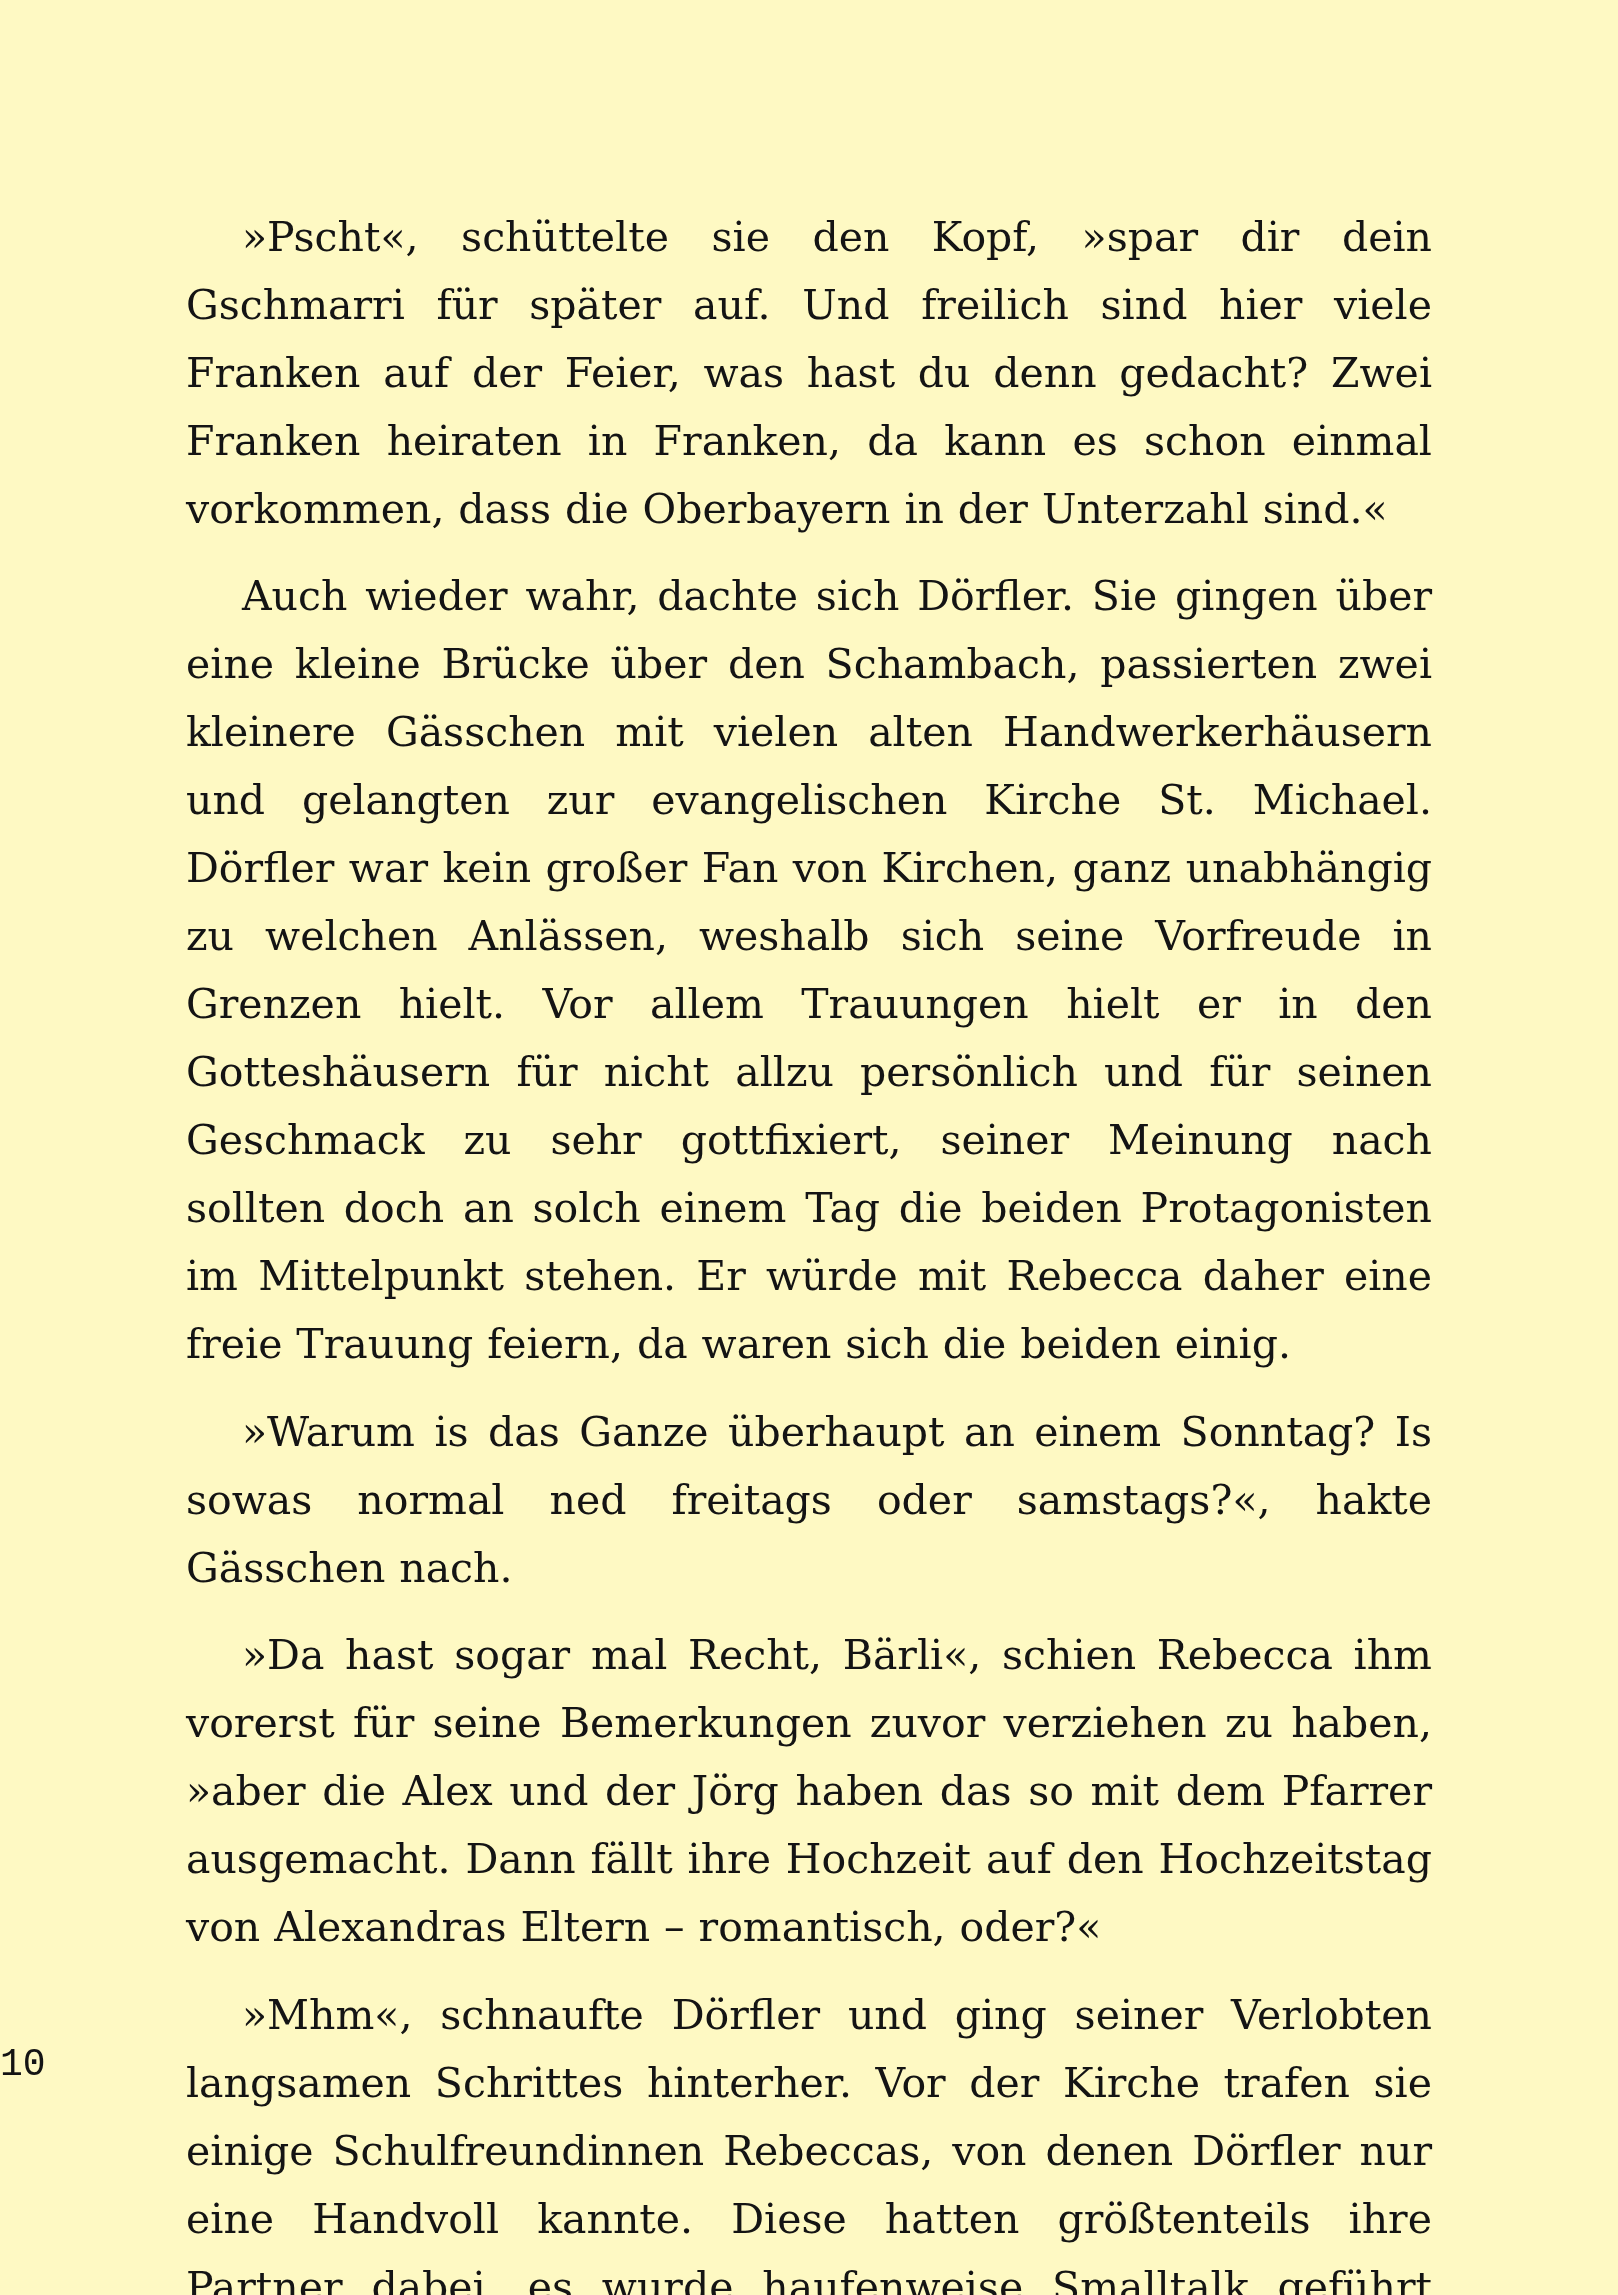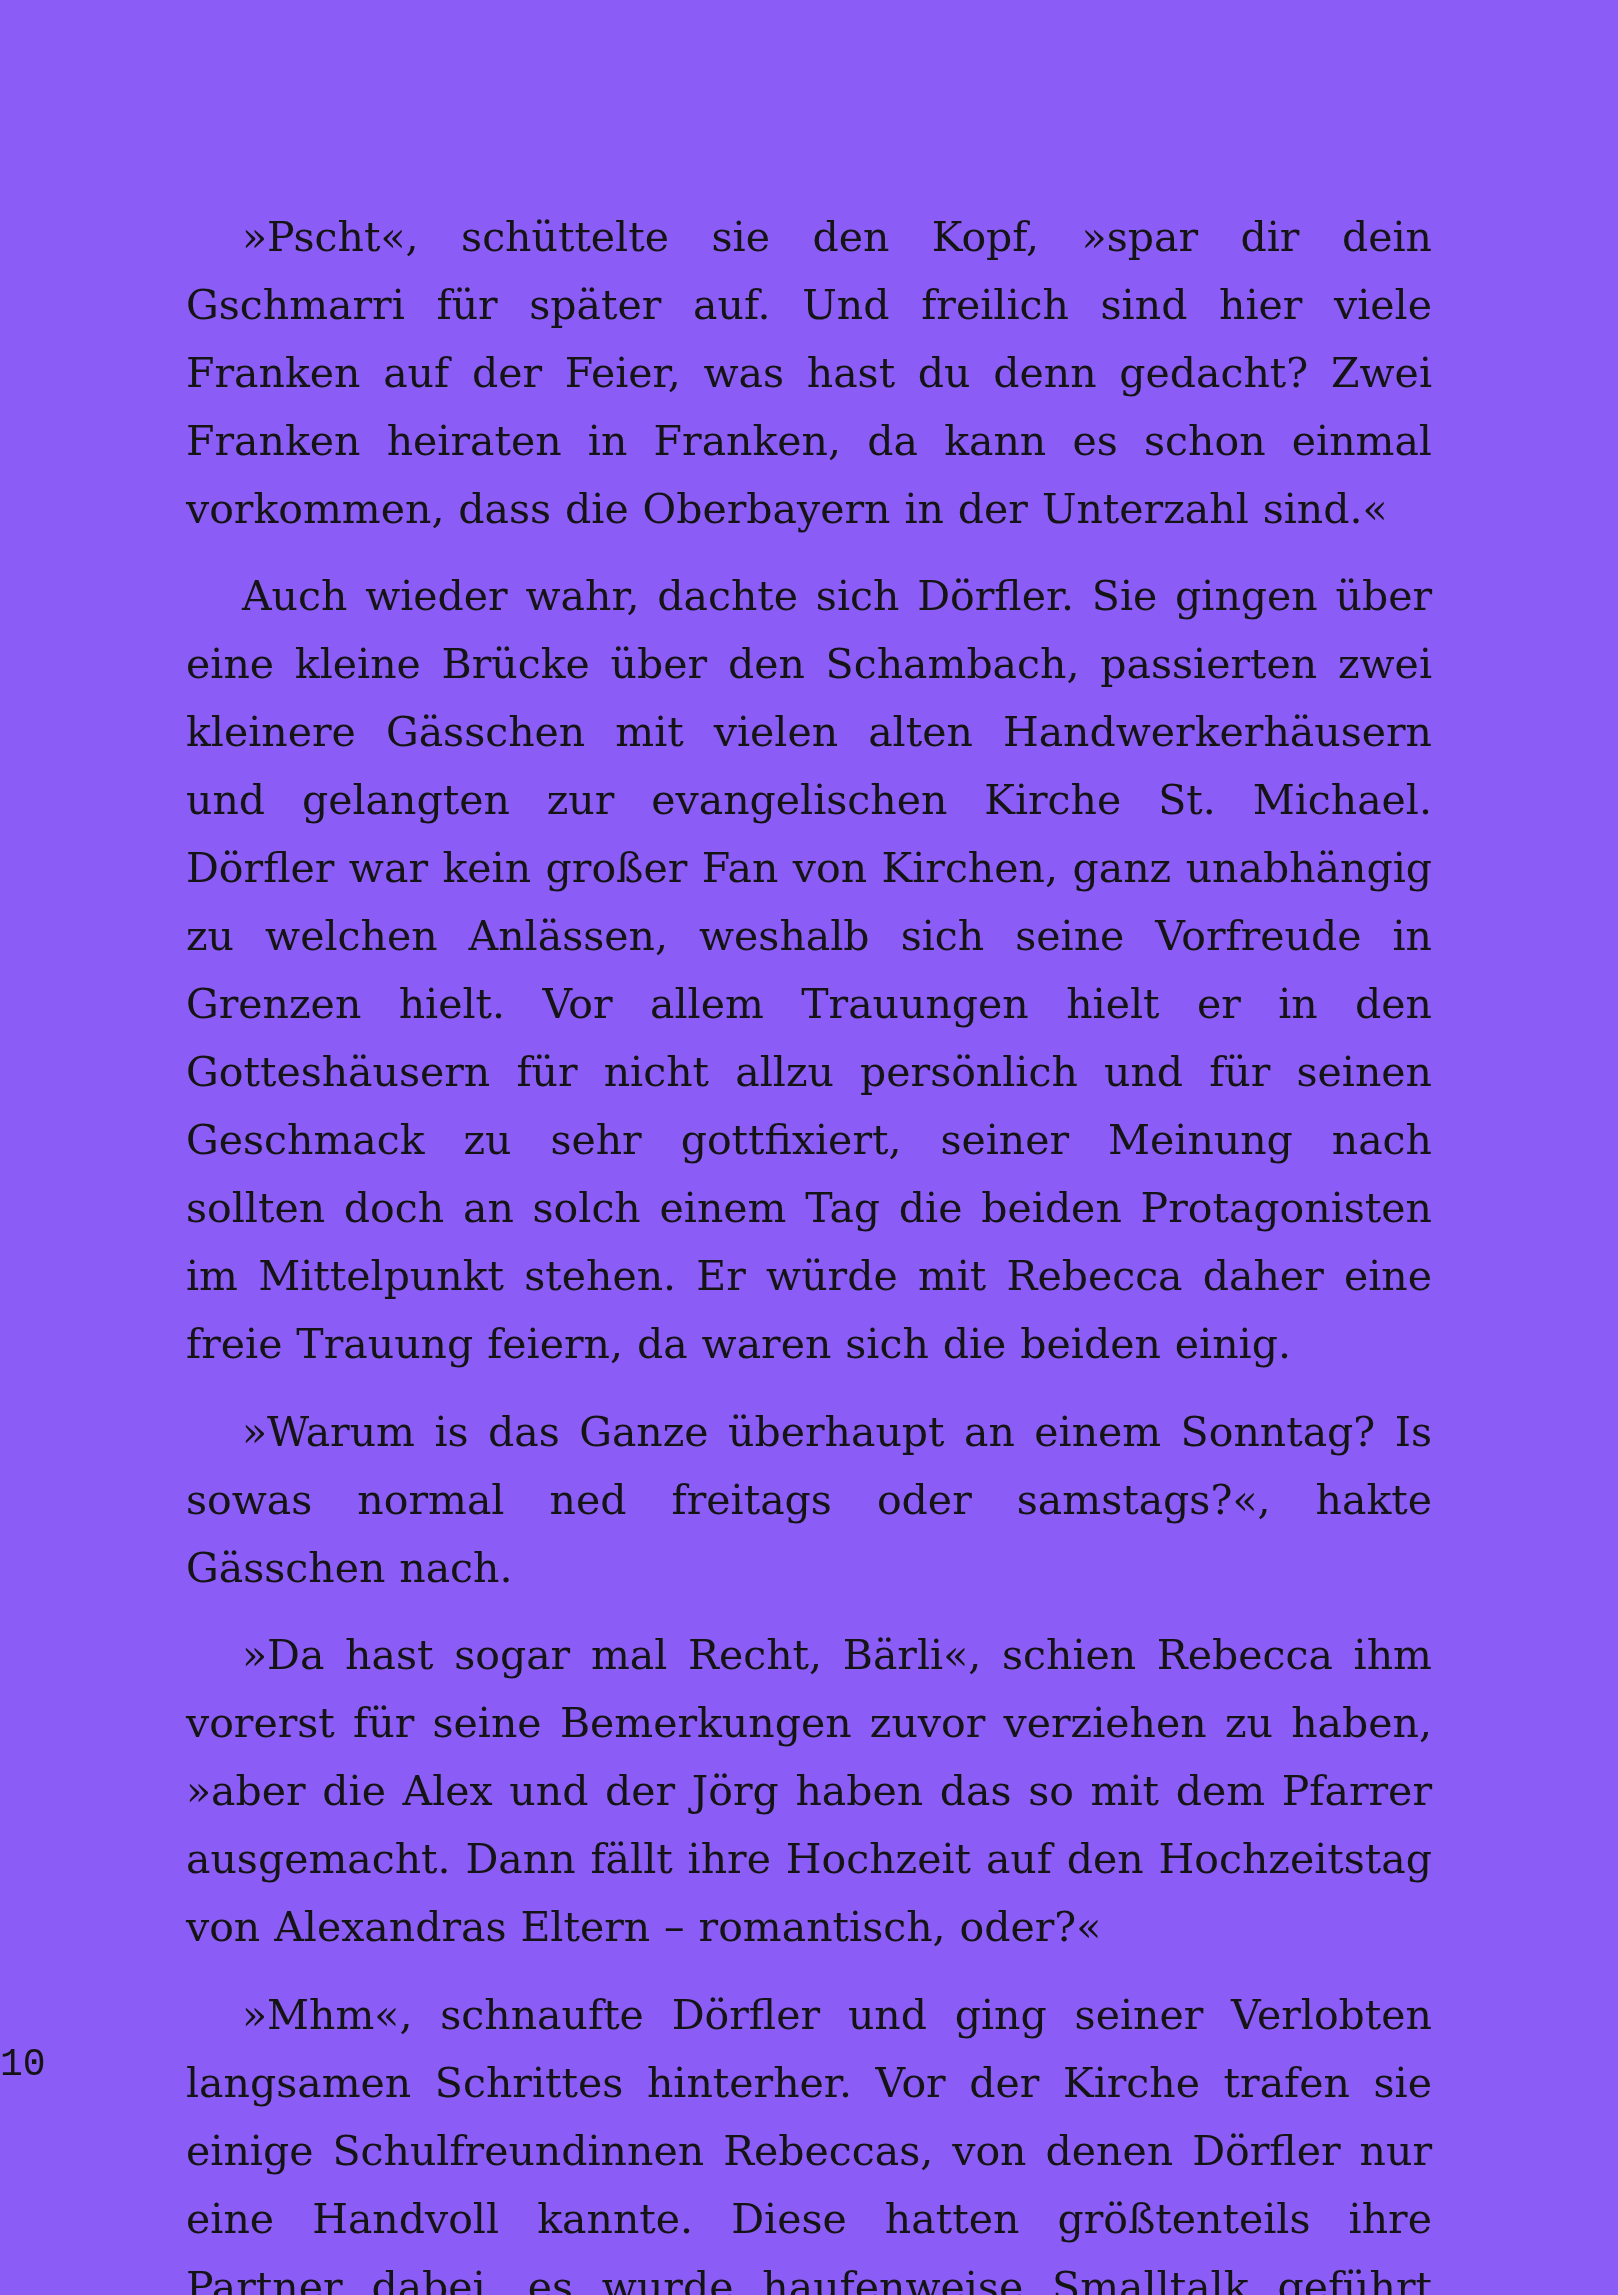--- a/index.html
+++ b/index.html
@@ -5,21 +5,21 @@
   html, body {
     margin: 0;
     padding: 0;
     background: #ffffff;
   }
 
   .page {
     position: relative;
     width: 1618px;
     height: 2295px;
-    background: #8b5cf6;
+    background: #fef9c3;
     box-sizing: border-box;
     padding: 203px 186px 0 186px;
     color: #141414;
     font-family: "DejaVu Serif", "Liberation Serif", serif;
     overflow: hidden;
   }
 
   .text-block p {
     font-size: 41px;
     line-height: 68px;

